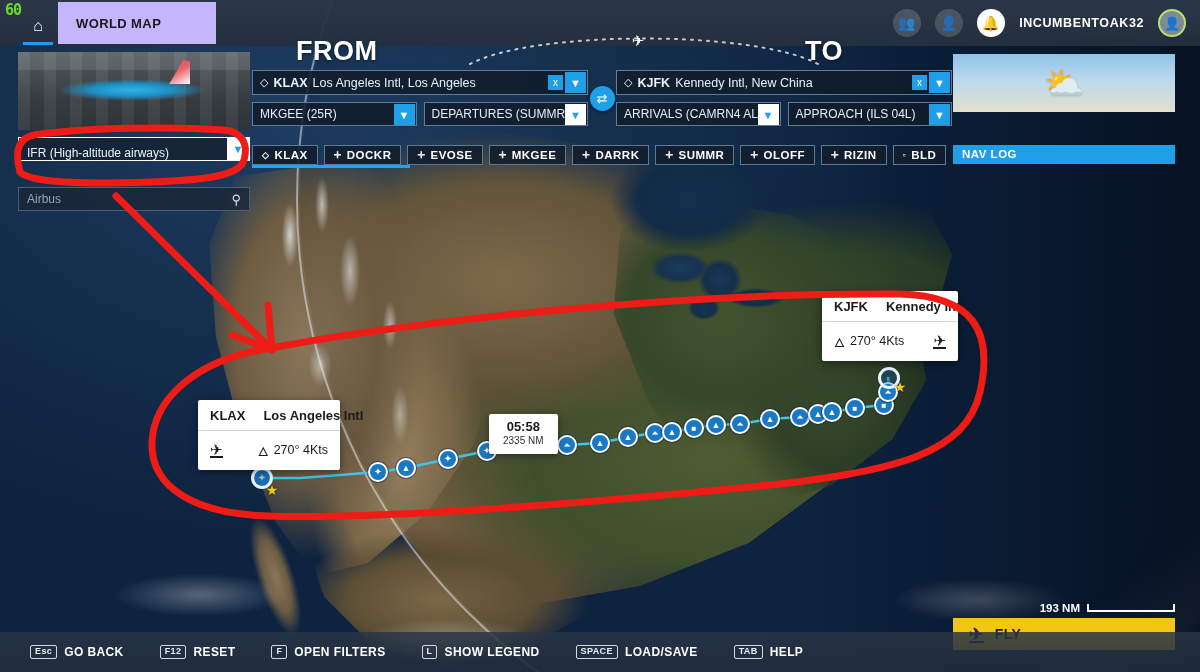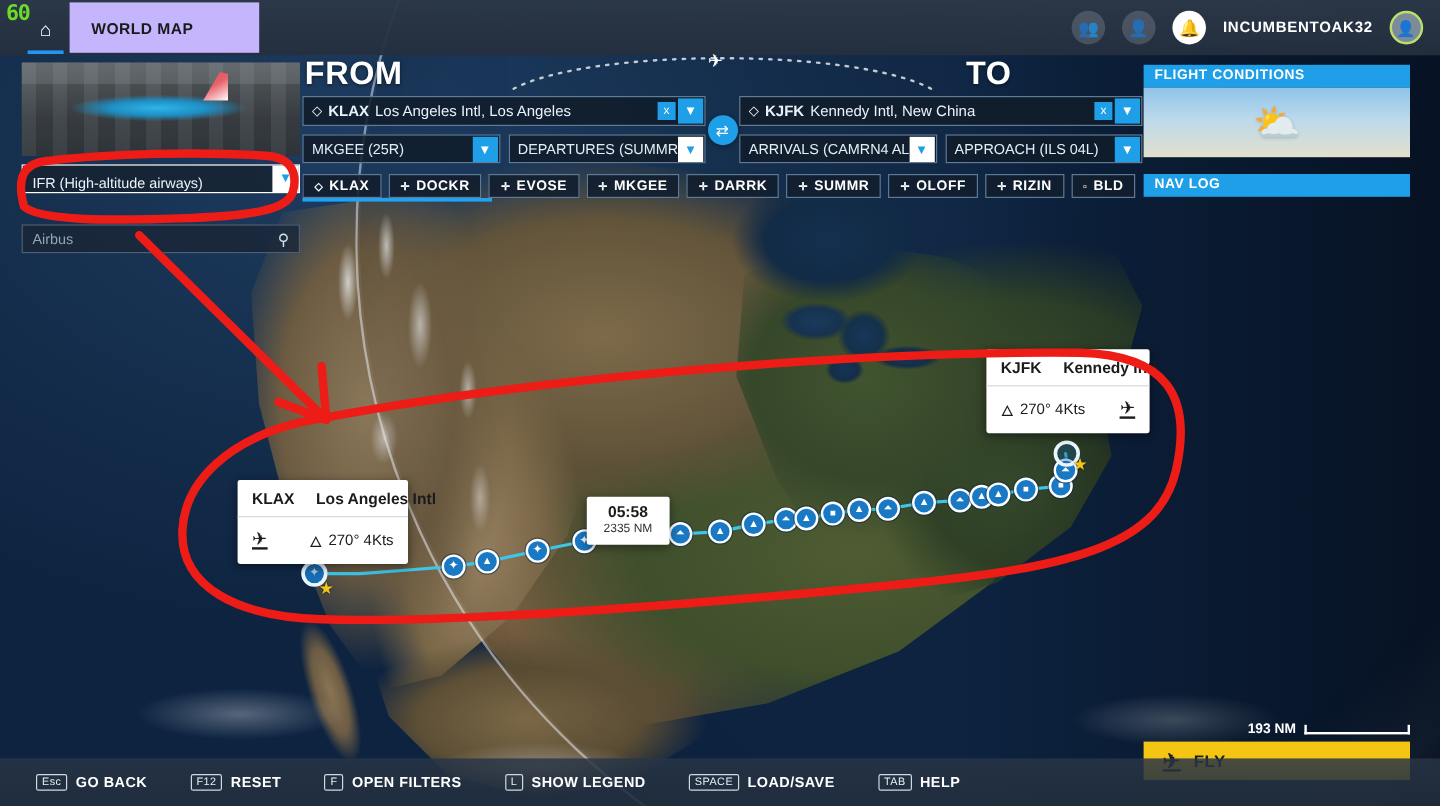--- a/index.html
+++ b/index.html
@@ -161,21 +161,21 @@
   .dist-card .d { font-size: 10px; color: #333; }
 
   
   .topbar {
     position: absolute; left: 0; top: 0; width: 1200px; height: 46px;
     background: linear-gradient(180deg, rgba(44,56,72,0.96) 0%, rgba(36,47,62,0.96) 100%);
     display: flex; align-items: center;
   }
   .fps {
     position: absolute; left: 5px; top: 1px; color: #6ddb2a;
-    font-family: "DejaVu Sans Mono", monospace; font-size: 18px; font-weight: bold; z-index: 40;
+    font-family: "DejaVu Sans Mono", monospace; font-size: 15px; font-weight: bold; z-index: 40;
     letter-spacing: -1px;
   }
   .home-tab {
     position: absolute; left: 22px; top: 8px; width: 32px; height: 38px;
     display: flex; flex-direction: column; align-items: center; justify-content: flex-start;
   }
   .home-ico { color: #fff; font-size: 16px; margin-top: 9px; }
   .home-underline { width: 30px; height: 3px; background: #2196f3; margin-top: 7px; }
   .wm-tab {
     position: absolute; left: 58px; top: 2px; width: 158px; height: 42px;
@@ -239,21 +239,21 @@
   }
   .search-box {
     margin-top: 26px; height: 24px; background: rgba(26,38,54,0.8);
     border: 1px solid #4a6076; display: flex; align-items: center; padding: 0 8px;
     justify-content: space-between;
   }
   .search-box span { color: #93a6b8; font-size: 12px; }
   .search-box .mag { color: #cfe0ee; font-size: 13px; }
 
   
-  .ft-panel { position: absolute; left: 252px; top: 50px; width: 593px; height: 118px; }
+  .ft-panel { position: absolute; left: 252px; top: 40px; width: 593px; height: 118px; padding-left: 42px; }
   .ft-header { position: relative; height: 28px; }
   .ft-from {
     position: absolute; left: 2px; top: -4px; color: #fff;
     font-size: 27px; font-weight: bold; letter-spacing: 0.5px;
     text-shadow: 0 1px 3px rgba(0,0,0,0.55);
   }
   .ft-to {
     position: absolute; right: 2px; top: -4px; color: #fff;
     font-size: 27px; font-weight: bold; letter-spacing: 0.5px;
     text-shadow: 0 1px 3px rgba(0,0,0,0.55);
@@ -356,21 +356,21 @@
   .fly-btn .pg { font-size: 17px; line-height: 1; }
   .fly-btn .pg::after { content: ""; display: block; height: 2px; background: #1d1d1d; margin-top: -2px; }
 
   .footer {
     position: absolute; left: 0; bottom: 0; width: 1200px; height: 40px;
     background: linear-gradient(180deg, rgba(40,53,70,0.84) 0%, rgba(33,45,60,0.9) 100%);
     display: flex; align-items: center; gap: 36px; padding-left: 30px;
   }
   .fitem { display: flex; align-items: center; gap: 7px; color: #fff; font-size: 12px; font-weight: bold; letter-spacing: 0.4px; }
   .keycap {
-    border: 1px solid #cfd9e2; color: #e8eff5; font-size: 9px; font-weight: normal;
+    border: 1px solid #cfd9e2; color: #e8eff5; font-size: 9px; font-weight: bold;
     padding: 1px 4px 2px 4px; border-radius: 2px; line-height: 1.1;
   }
 
   
   .annot { position: absolute; inset: 0; pointer-events: none; z-index: 50; }
 </style>
 </head>
 <body>
 
 <div id="app">
@@ -637,21 +637,20 @@
         <span>RIZIN</span>
       </div>
       <div class="wp-chip">
         <span class="wico">▫</span>
         <span>BLD</span>
       </div>
     </div>
   <div class="wp-progress"></div>
 
   <div class="fc-panel">
-    <div class="fc-head">FLIGHT CONDITIONS</div>
     <div class="fc-body">
       <span class="wx">⛅</span>
     </div>
   </div>
   <div class="navlog-head">
     <span>NAV LOG</span>
   </div>
 
 
   <div class="scale-row">

